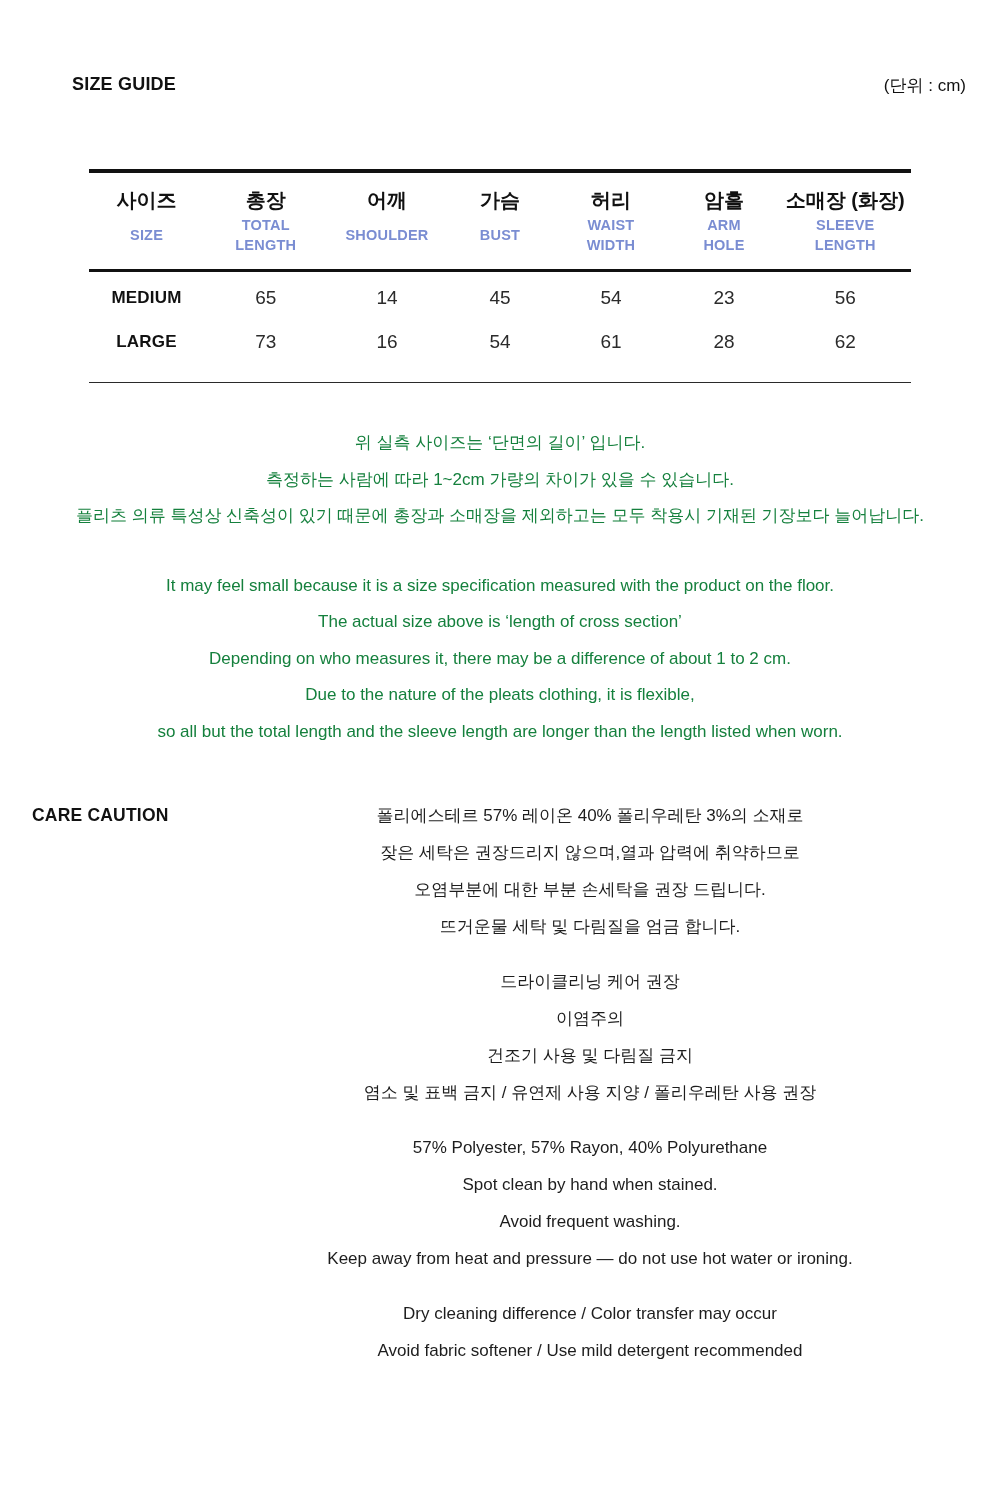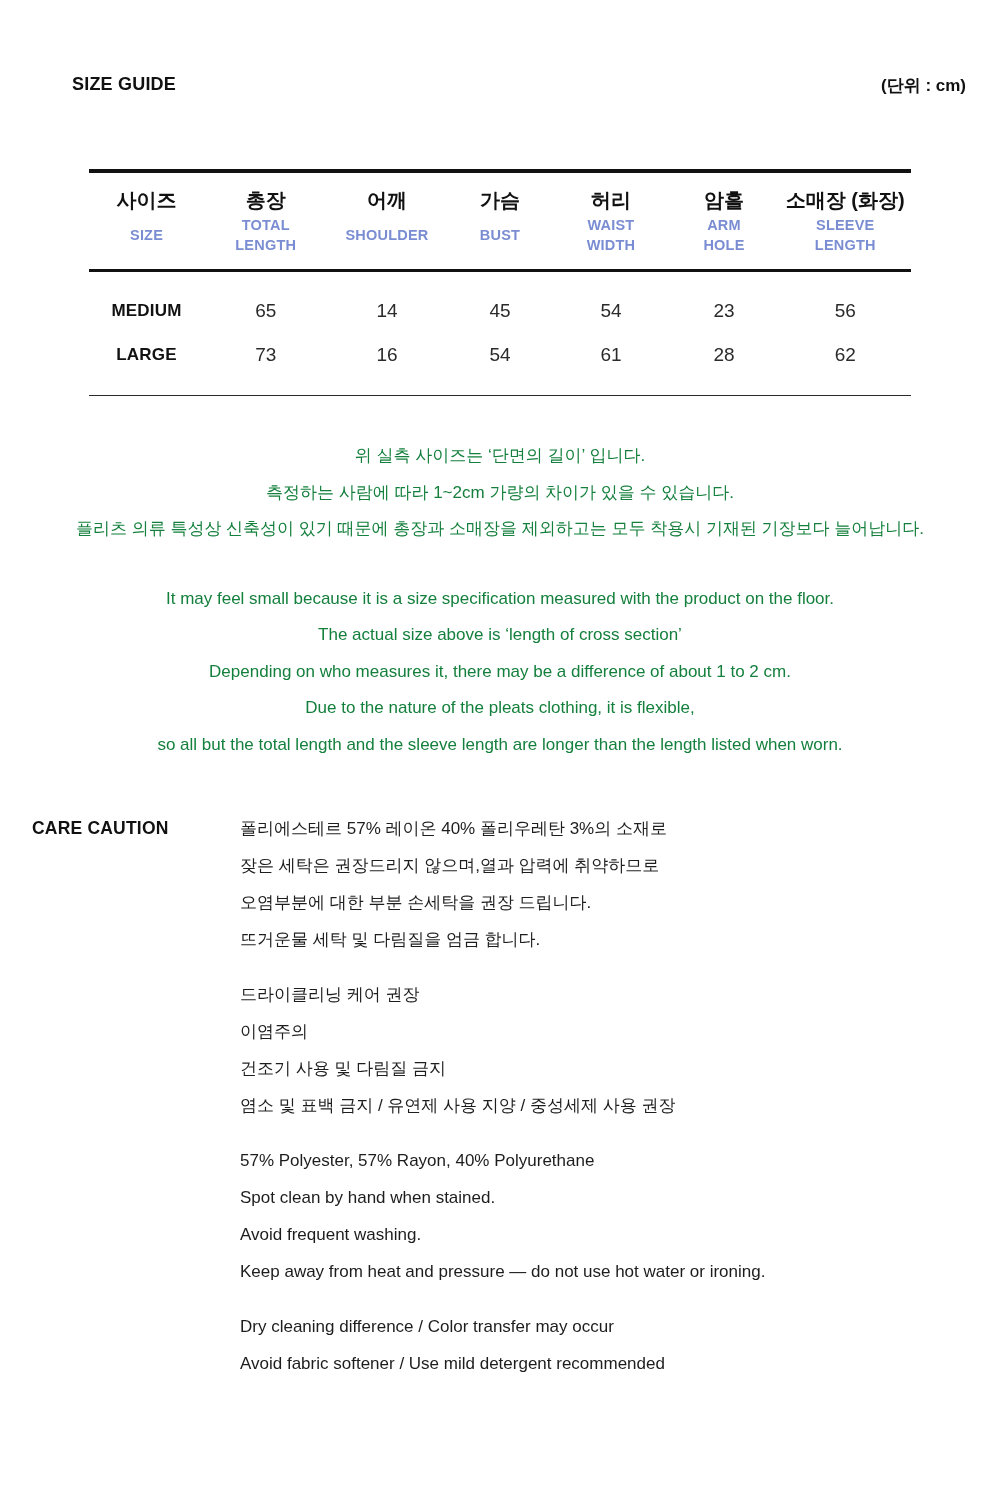--- a/index.html
+++ b/index.html
@@ -25,21 +25,21 @@
     padding: 74px 34px 0 72px;
   }
   .page-title {
     font-size: 18px;
     font-weight: 700;
     color: #111111;
     letter-spacing: 0.2px;
   }
   .unit-label {
     font-size: 17px;
-    font-weight: 700;
+    font-weight: 400;
     color: #111111;
   }
 
   
   .size-table {
     width: 822px;
     margin: 72px auto 0;
     border-collapse: collapse;
     table-layout: fixed;
     border-top: 4px solid #111111;
@@ -69,21 +69,21 @@
     white-space: pre-line;
     color: var(--accent-blue, #7a8dd2);
     letter-spacing: 0.2px;
   }
   .size-table tbody td {
     text-align: center;
     vertical-align: middle;
     font-size: 19px;
     color: #2b2b2b;
   }
-  .size-table tbody .row-first td { padding: 28px 0 11px; }
+  .size-table tbody .row-first td { padding: 15px 0 11px; }
   .size-table tbody .row-last td  { padding: 11px 0 29px; }
   .size-table tbody td.size-name {
     font-size: 17px;
     font-weight: 700;
     color: #111111;
     letter-spacing: 0.2px;
   }
 
   
   .notice {
@@ -109,21 +109,21 @@
   }
   .care-label {
     width: 208px;
     flex: 0 0 208px;
     font-size: 17.5px;
     font-weight: 700;
     color: #111111;
     line-height: 37px;
     letter-spacing: 0.2px;
   }
-  .care-body { flex: 1; }
+  .care-body { flex: 1; text-align: center; }
   .care-group { margin-bottom: 18px; }
   .care-group:last-child { margin-bottom: 0; }
   .care-line {
     font-size: 17px;
     line-height: 37px;
     color: #1d1d1d;
   }
 </style>
 </head>
 <body>
@@ -222,21 +222,21 @@
       <div class="care-group">
         <div class="care-line">폴리에스테르 57% 레이온 40% 폴리우레탄 3%의 소재로</div>
         <div class="care-line">잦은 세탁은 권장드리지 않으며,열과 압력에 취약하므로</div>
         <div class="care-line">오염부분에 대한 부분 손세탁을 권장 드립니다.</div>
         <div class="care-line">뜨거운물 세탁 및 다림질을 엄금 합니다.</div>
       </div>
       <div class="care-group">
         <div class="care-line">드라이클리닝 케어 권장</div>
         <div class="care-line">이염주의</div>
         <div class="care-line">건조기 사용 및 다림질 금지</div>
-        <div class="care-line">염소 및 표백 금지 / 유연제 사용 지양 / 중성세제 사용 권장</div>
+        <div class="care-line">염소 및 표백 금지 / 유연제 사용 지양 / 폴리우레탄 사용 권장</div>
       </div>
       <div class="care-group">
         <div class="care-line">57% Polyester, 57% Rayon, 40% Polyurethane</div>
         <div class="care-line">Spot clean by hand when stained.</div>
         <div class="care-line">Avoid frequent washing.</div>
         <div class="care-line">Keep away from heat and pressure — do not use hot water or ironing.</div>
       </div>
       <div class="care-group">
         <div class="care-line">Dry cleaning difference / Color transfer may occur</div>
         <div class="care-line">Avoid fabric softener / Use mild detergent recommended</div>

